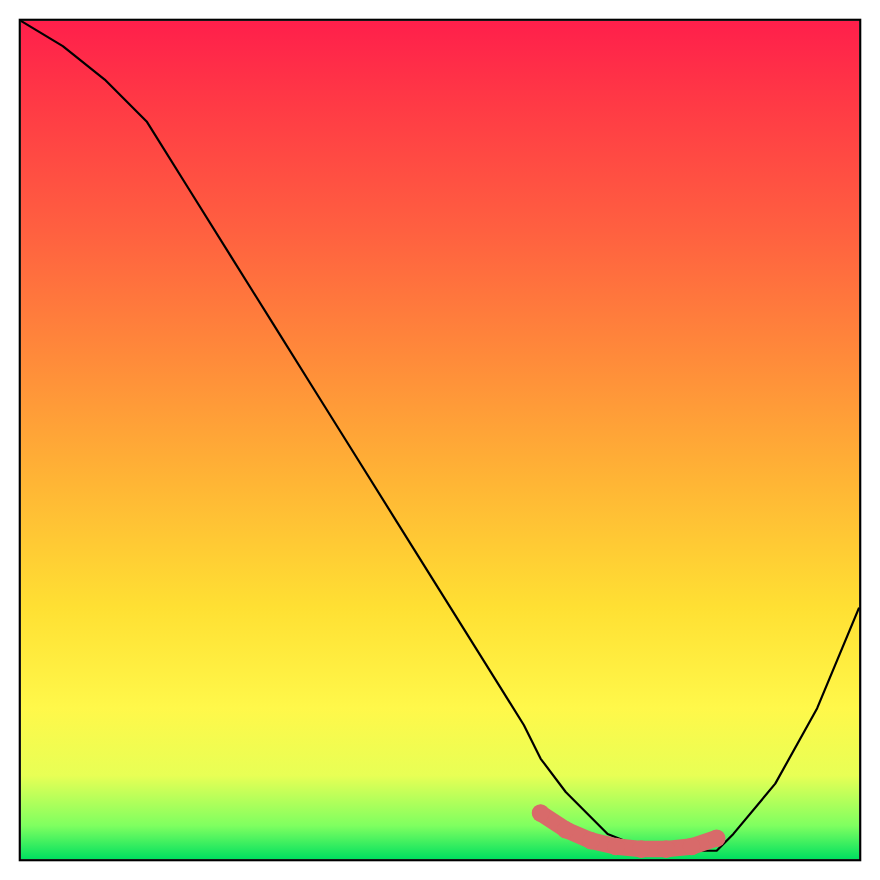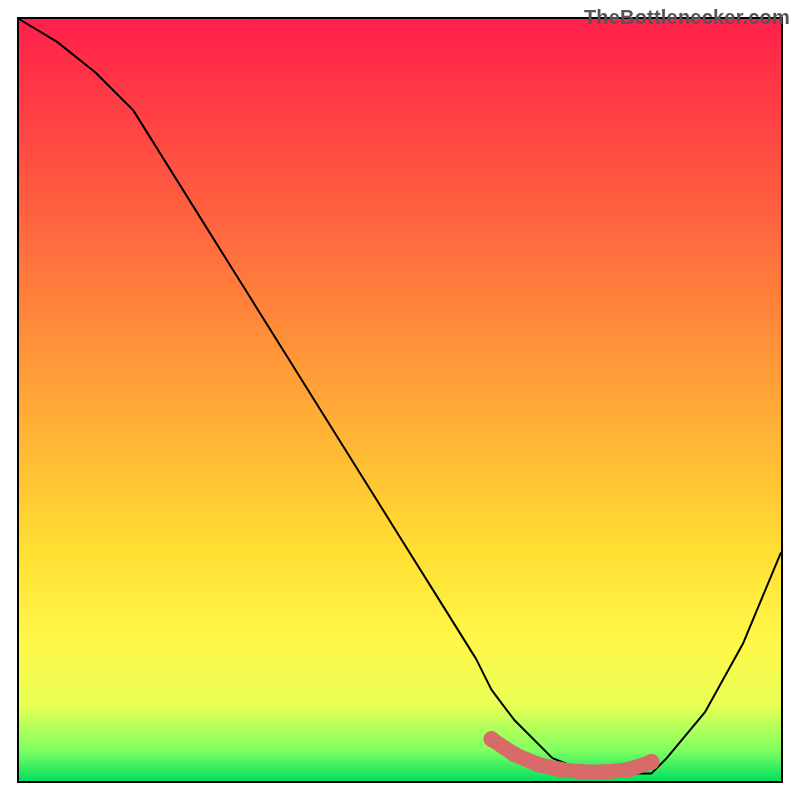--- a/index.html
+++ b/index.html
@@ -68,21 +68,20 @@
     border: 2px solid #000;
     box-sizing: border-box;
     pointer-events: none;
   }
 </style>
 </head>
 <body>
 
 <div class="chart-container">
 
-  <div class="watermark">TheBottlenecker.com</div>
 
   <div class="plot-area">
     <div class="gradient-bg"></div>
     <svg class="curve" viewBox="0 0 762 762" preserveAspectRatio="none">
       <path fill="none" stroke="#000" stroke-width="2" stroke-linejoin="round" d="M0.0 0.0 L38.1 22.9 L76.2 53.3 L114.3 91.4 L152.4 152.4 L190.5 213.4 L228.6 274.3 L266.7 335.3 L304.8 396.2 L342.9 457.2 L381.0 518.2 L419.1 579.1 L457.2 640.1 L472.4 670.6 L495.3 701.0 L533.4 739.1 L571.5 754.4 L609.6 754.4 L632.5 754.4 L647.7 739.1 L685.8 693.4 L723.9 624.8 L762.0 533.4"></path>
       <g fill="#d86a6a" stroke="#d86a6a" stroke-width="0">
           <path d="M472.4 720.1 L495.3 735.3 L518.2 745.2 L541.0 750.6 L563.9 752.9 L586.7 752.9 L609.6 750.6 L632.5 743.0" fill="none" stroke="#d86a6a" stroke-width="15" stroke-linecap="round" stroke-linejoin="round"></path>
           <circle cx="472.4" cy="720.1" r="8" fill="#d86a6a"></circle>
           <circle cx="495.3" cy="735.3" r="8" fill="#d86a6a"></circle>
           <circle cx="518.2" cy="745.2" r="8" fill="#d86a6a"></circle>

